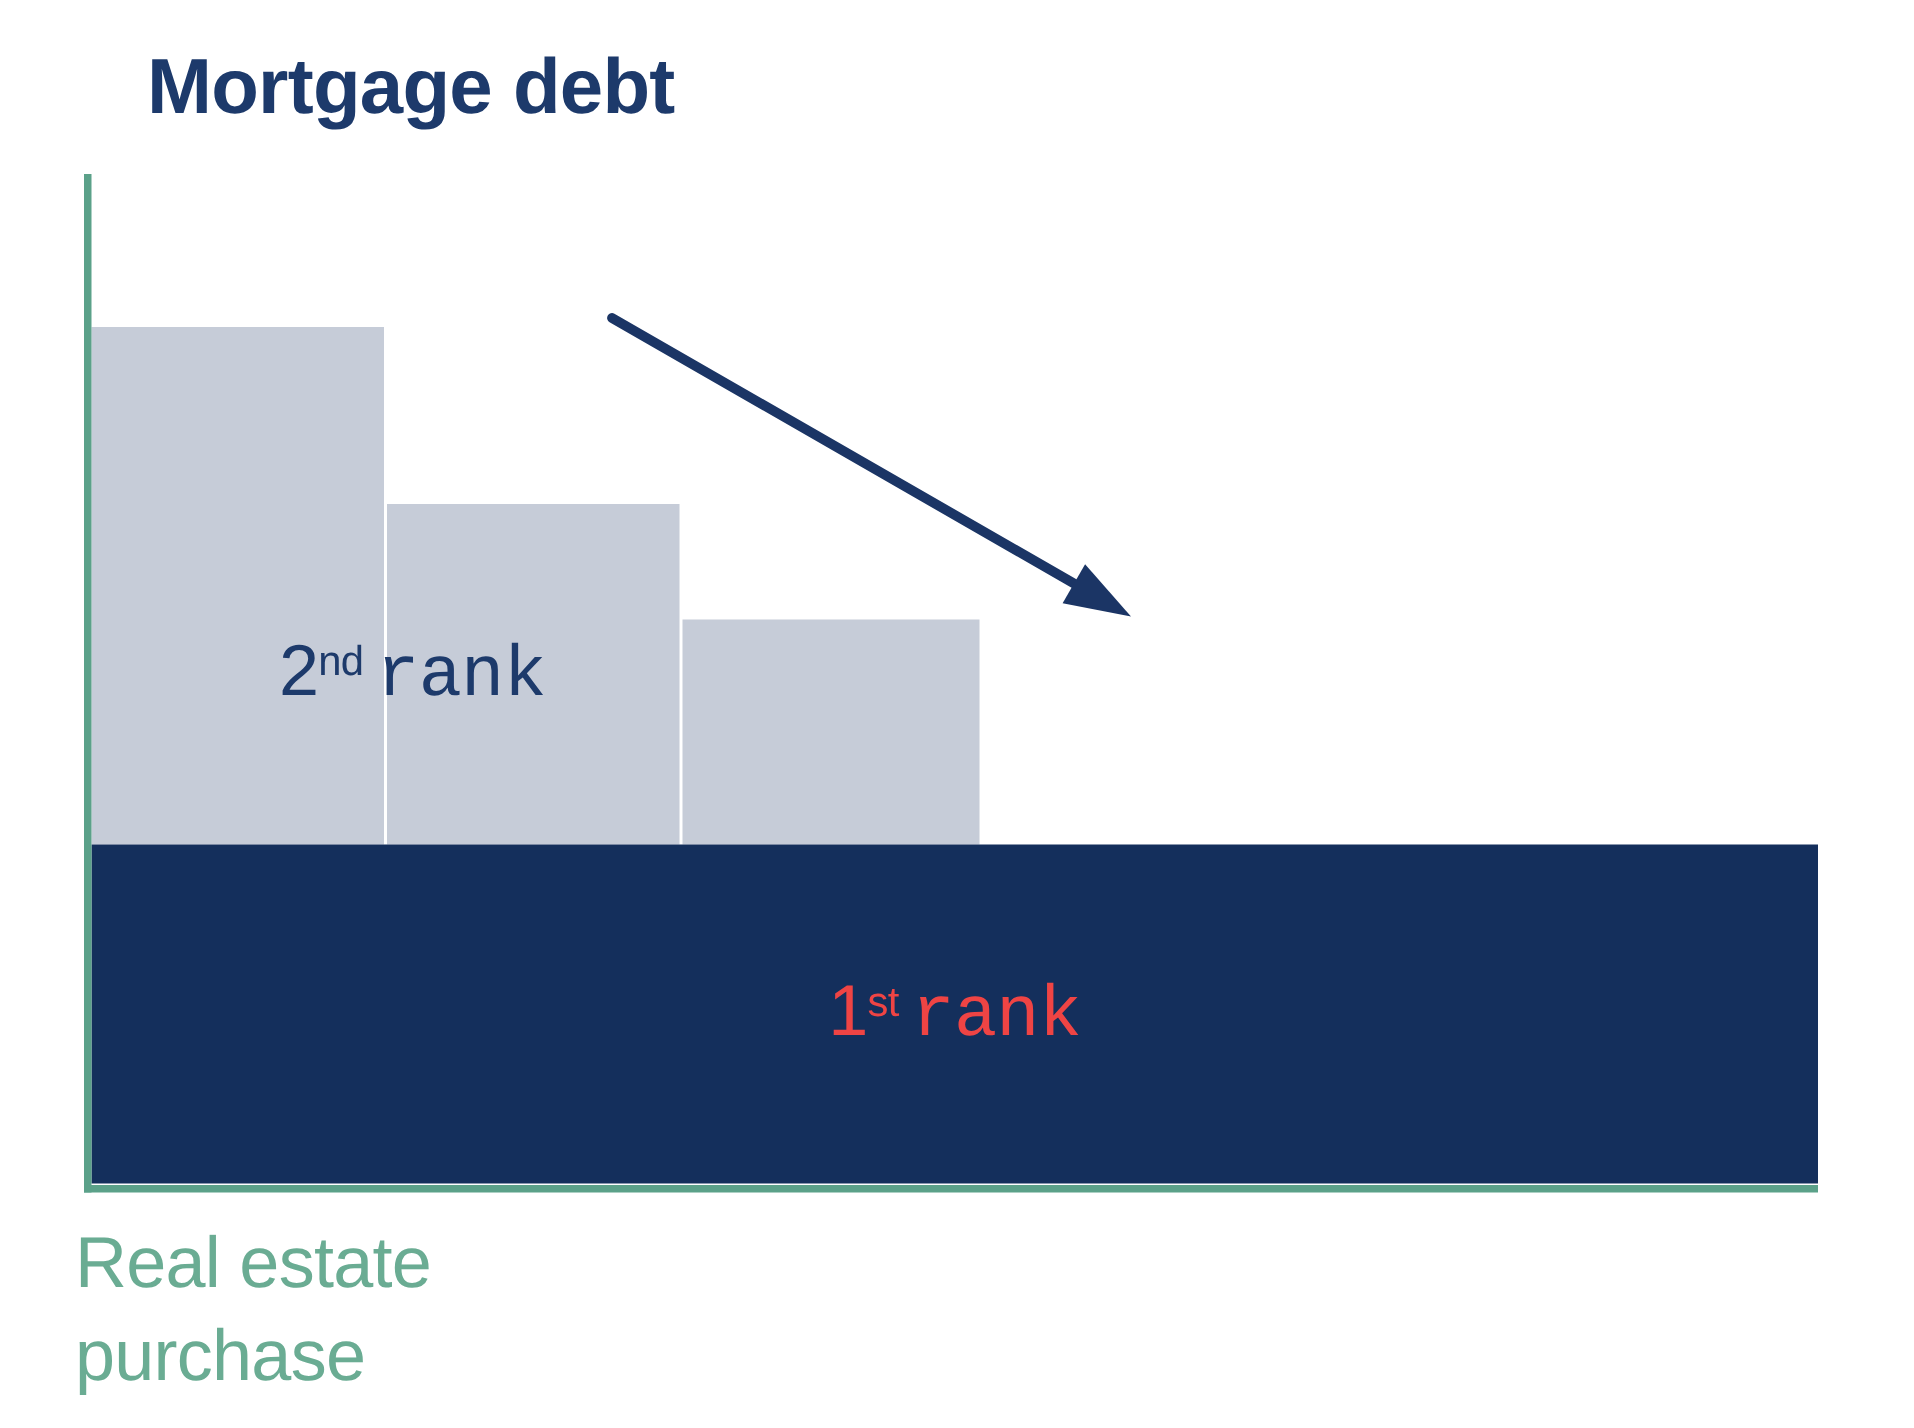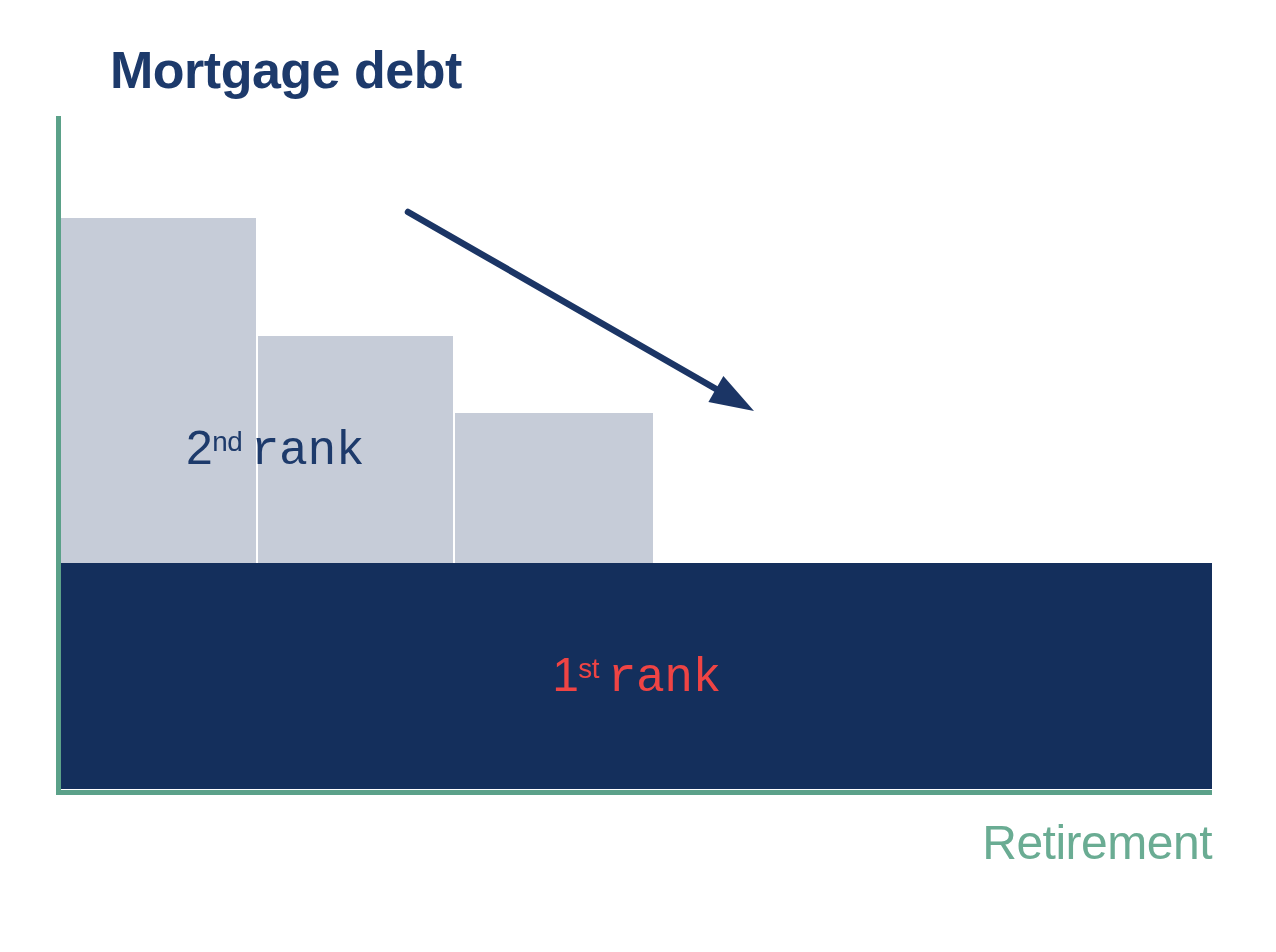--- a/index.html
+++ b/index.html
@@ -12,21 +12,21 @@
     position: relative;
     width: 1276px;
     height: 952px;
     background: #ffffff;
     overflow: hidden;
   }
   .chart-title {
     position: absolute;
     left: 98px;
     top: 32px;
-    margin: 12px;
+    margin: 0;
     font-size: 52px;
     font-weight: 700;
     letter-spacing: -0.5px;
     line-height: 1;
     color: var(--navy-text);
   }
   .y-axis {
     position: absolute;
     left: 56px;
     top: 116px;
@@ -145,15 +145,15 @@
   </div>
 
   <div class="y-axis"></div>
   <div class="x-axis"></div>
 
   <svg class="arrow-svg" viewBox="0 0 1276 952">
     <line class="arrow-line" x1="408" y1="212" x2="716" y2="389"></line>
     <polygon class="arrow-head" points="754,411 708.4,402.1 723.4,376.1"></polygon>
   </svg>
 
-  <div class="x-label x-label-end">Retirement</div>
+  <div class="x-label x-label-start">Real estate purchase</div>
 
 </div>
 
 </body></html>

